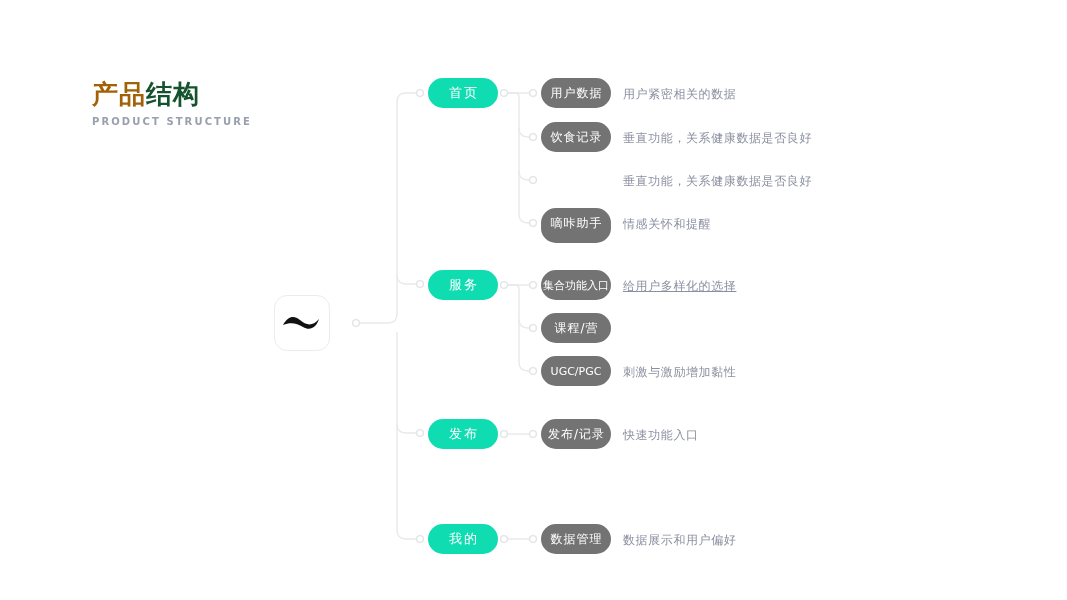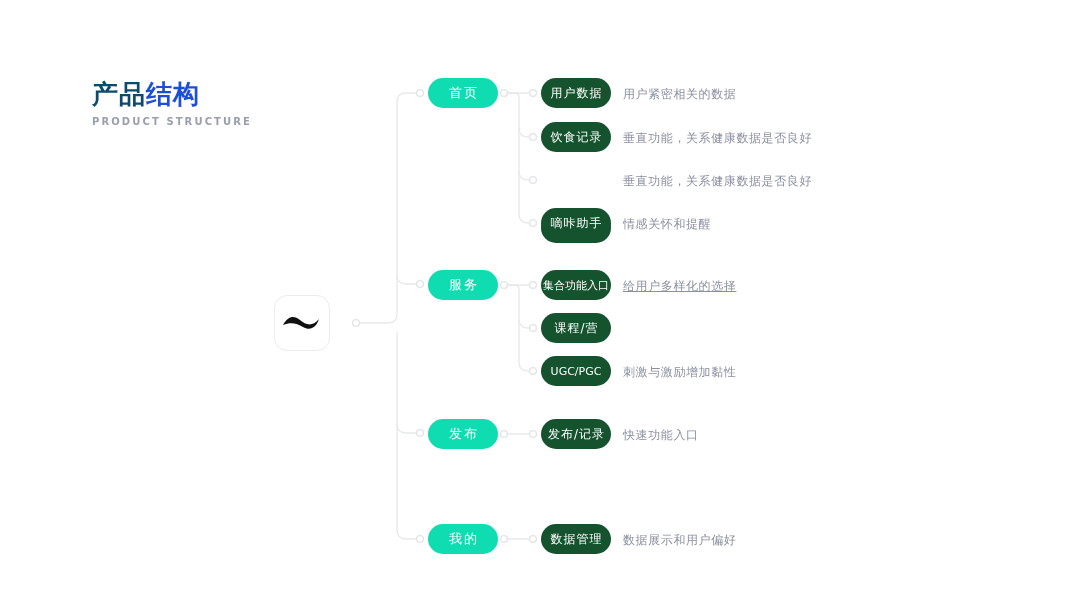--- a/index.html
+++ b/index.html
@@ -22,22 +22,22 @@
     left: 92px;
     top: 80px;
   }
   #page-title {
     font-size: 26px;
     font-weight: bold;
     letter-spacing: 1px;
     line-height: 1.1;
     white-space: nowrap;
   }
-  #page-title .t-dark { color: #0c4a6e; }
-  #page-title .t-accent { color: #1d4ed8; }
+  #page-title .t-dark { color: #a16207; }
+  #page-title .t-accent { color: #14532d; }
   #page-subtitle {
     margin-top: 7px;
     font-size: 10px;
     font-weight: bold;
     letter-spacing: 2.1px;
     color: #9a9fae;
     white-space: nowrap;
   }
 
   
@@ -87,21 +87,21 @@
     white-space: nowrap;
   }
   .pill-primary {
     background: #10dcb2;
     width: 70px;
     font-size: 13px;
     letter-spacing: 2px;
     text-indent: 2px;
   }
   .pill-secondary {
-    background: #14532d;
+    background: #737373;
     width: 70px;
     font-size: 12px;
     letter-spacing: 1px;
     text-indent: 1px;
   }
   .pill-secondary.tight {
     font-size: 11px;
     letter-spacing: 0px;
     text-indent: 0;
   }

